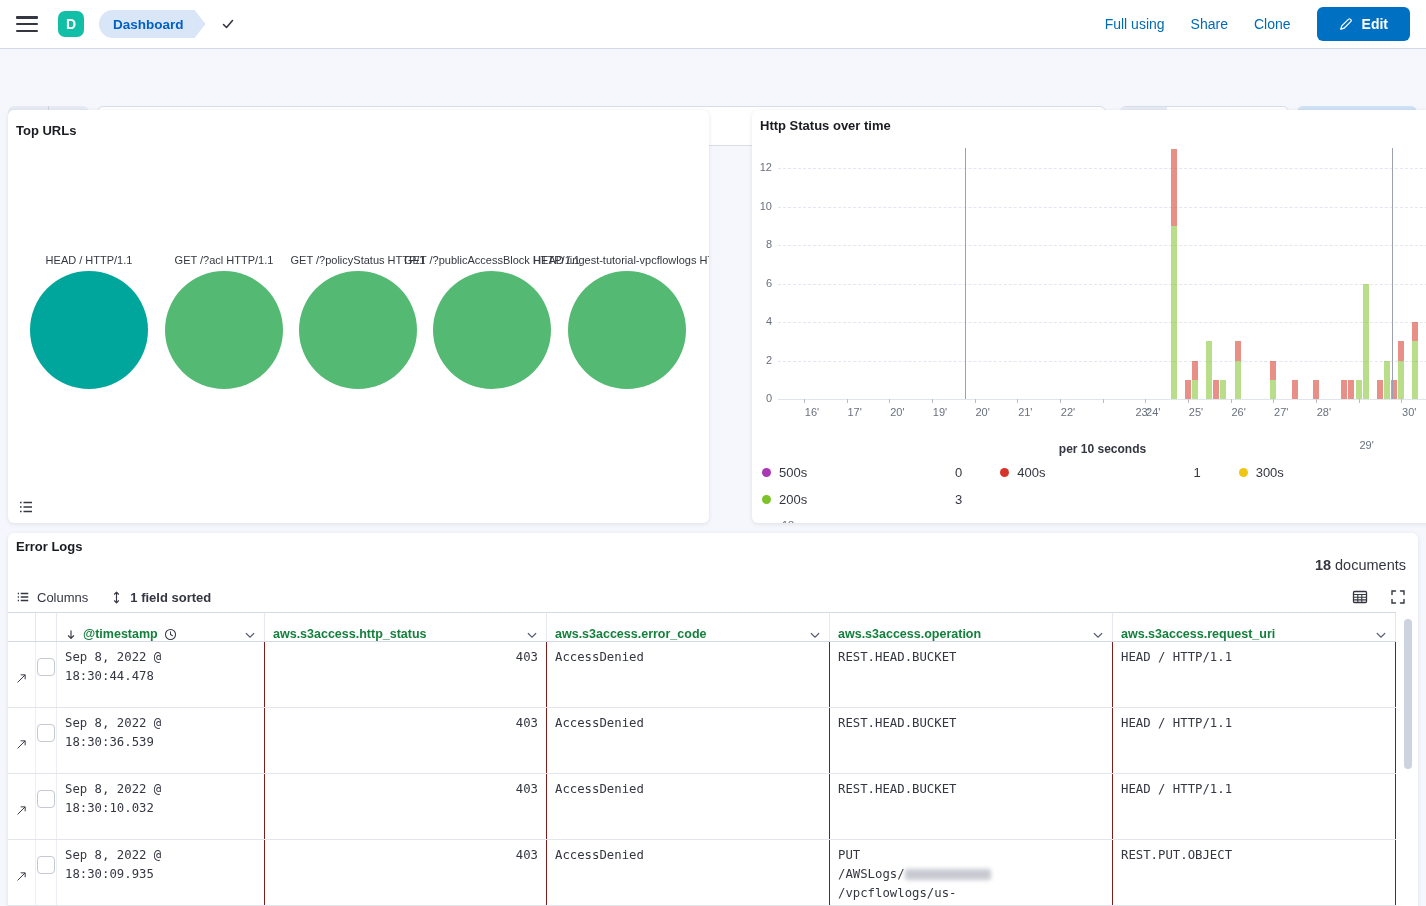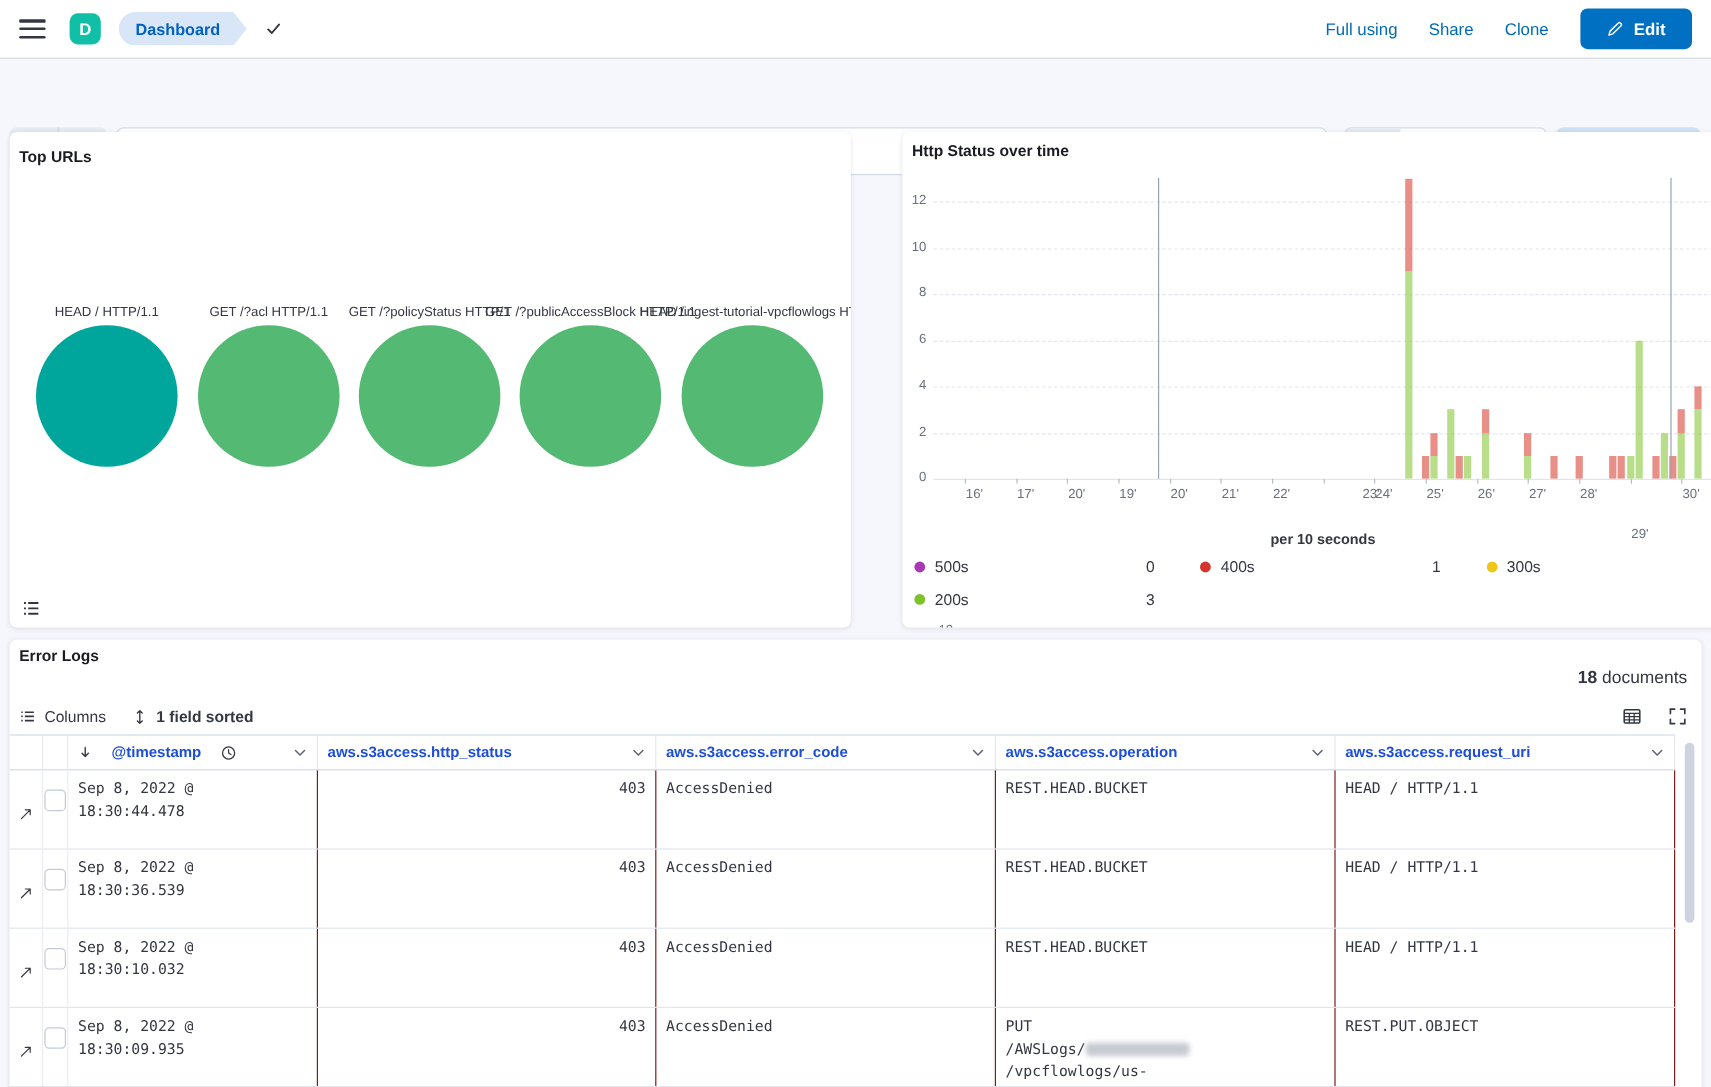--- a/index.html
+++ b/index.html
@@ -79,21 +79,21 @@
   
   .doc-count{position:absolute;right:12px;top:24px;font-size:14.5px;color:#343741}
   .doc-count b{font-weight:700}
   .dg-toolbar{position:absolute;left:8px;top:53px;right:12px;height:22px;display:flex;align-items:center;gap:22px;color:#343741}
   .tb-btn{display:flex;align-items:center;gap:7px;font-size:13px;color:#343741}
   .tb-btn.bold span{font-weight:700}
   .tb-right{margin-left:auto;display:flex;align-items:center;gap:22px;color:#343741}
   .datagrid{position:absolute;left:0;top:79px;width:1388px}
   .dg-header,.dg-row{display:grid;grid-template-columns:28px 21px 208px 282px 283px 283px 283px}
   .dg-header{border-top:1px solid #d3dae6;border-bottom:1px solid #d3dae6;height:28px}
-  .dg-header .hcell{display:flex;align-items:center;gap:16px;font-size:12.5px;font-weight:700;color:#1d4ed8;
+  .dg-header .hcell{display:flex;align-items:flex-end;gap:6px;font-size:12.5px;font-weight:700;color:#15803d;
                     padding:0 8px;border-right:1px solid #e5e8ee;box-sizing:border-box;overflow:hidden;white-space:nowrap}
   .hcell .spacer{flex:1}
   .hcell .chev{color:#586072;flex:none}
   .dg-row{height:65px;border-bottom:1px solid #e2e5eb}
   .dg-cell{font-family:"DejaVu Sans Mono","Liberation Mono",monospace;font-size:12.3px;line-height:19px;color:#343741;
            padding:6px 8px;border-right:1px solid #7f1d1d;box-sizing:border-box;overflow:hidden}
   .dg-cell.right{text-align:right}
   .dg-lead{display:flex;justify-content:center;padding-top:8px;border-right:1px solid #eceef3;color:#343741}
   .checkbox{width:16px;height:16px;border:1px solid #c4c9d4;border-radius:4px;background:#fff;margin-top:8px}
   .redacted{display:inline-block;width:86px;height:11px;background:#c7cad1;border-radius:2px;filter:blur(2px);vertical-align:middle}

